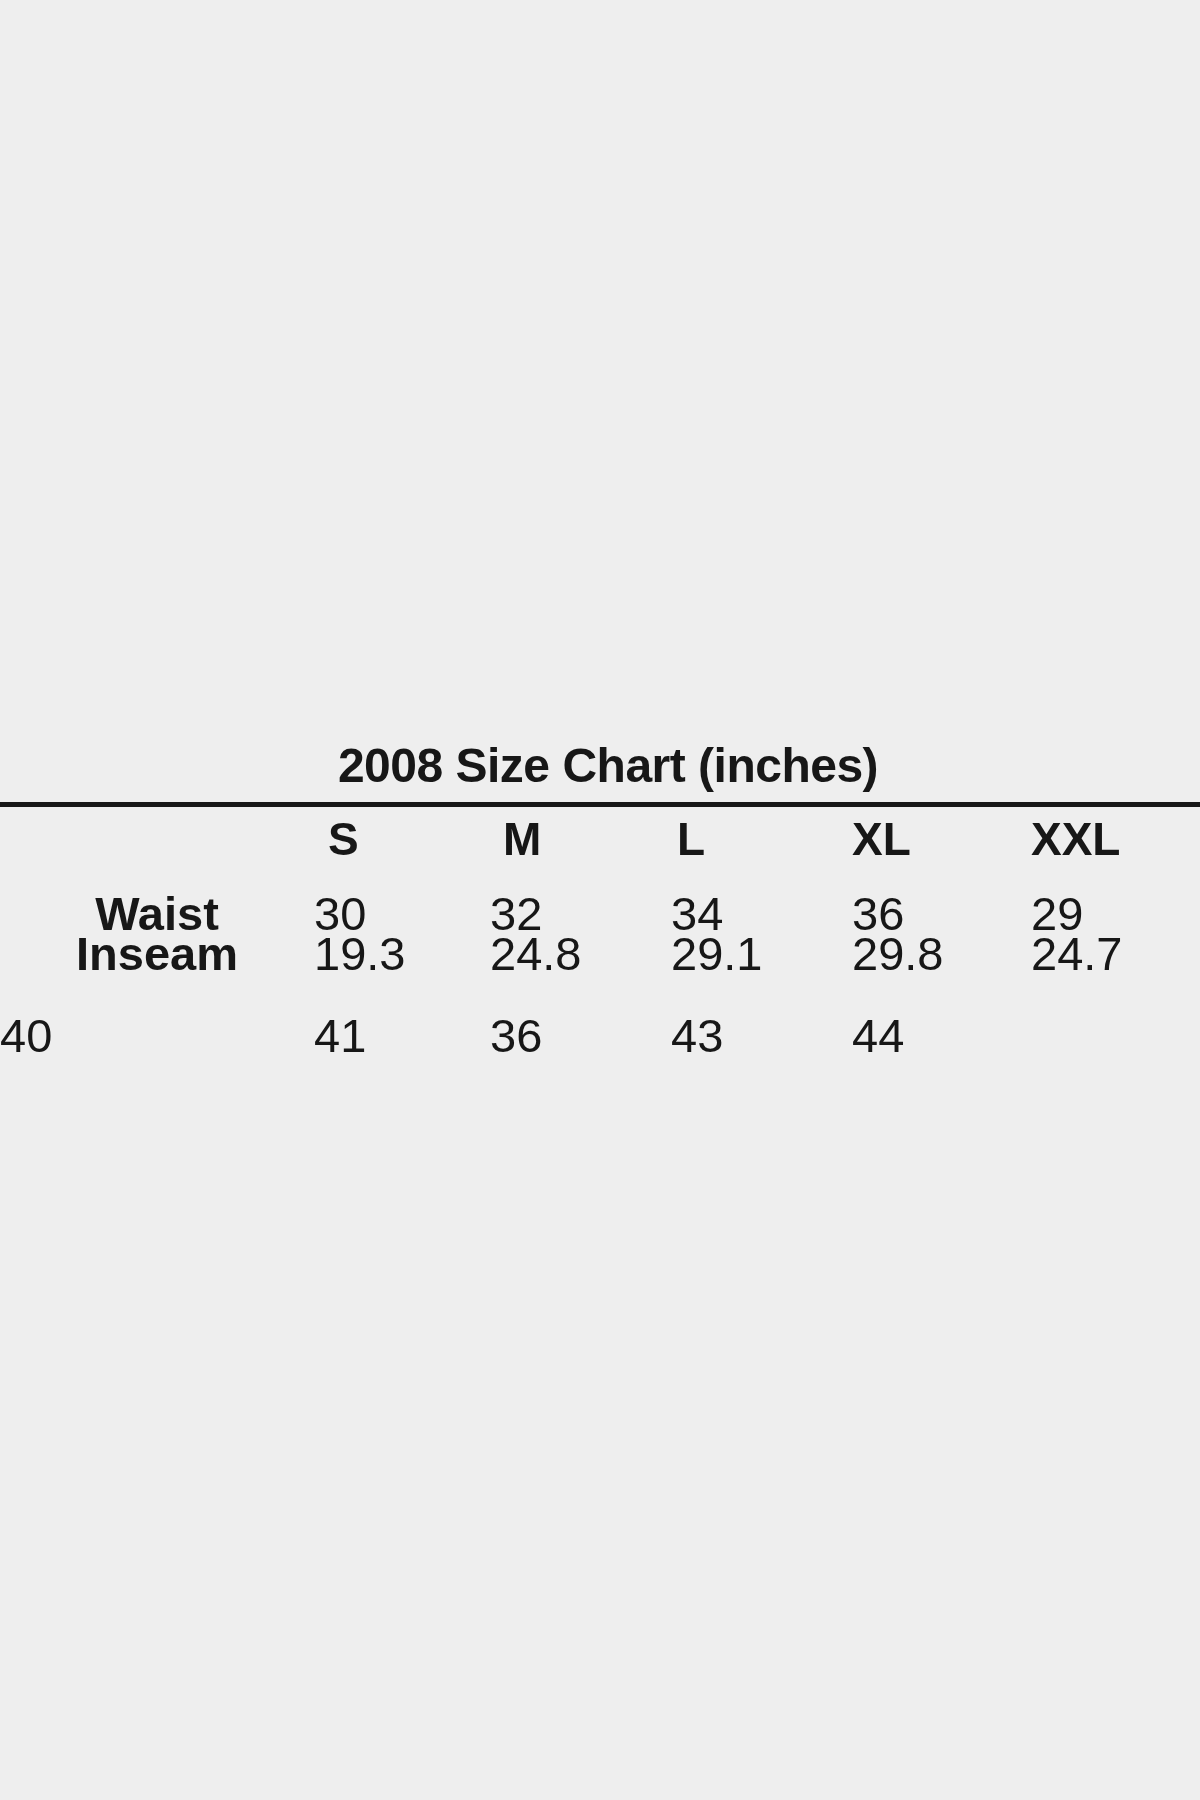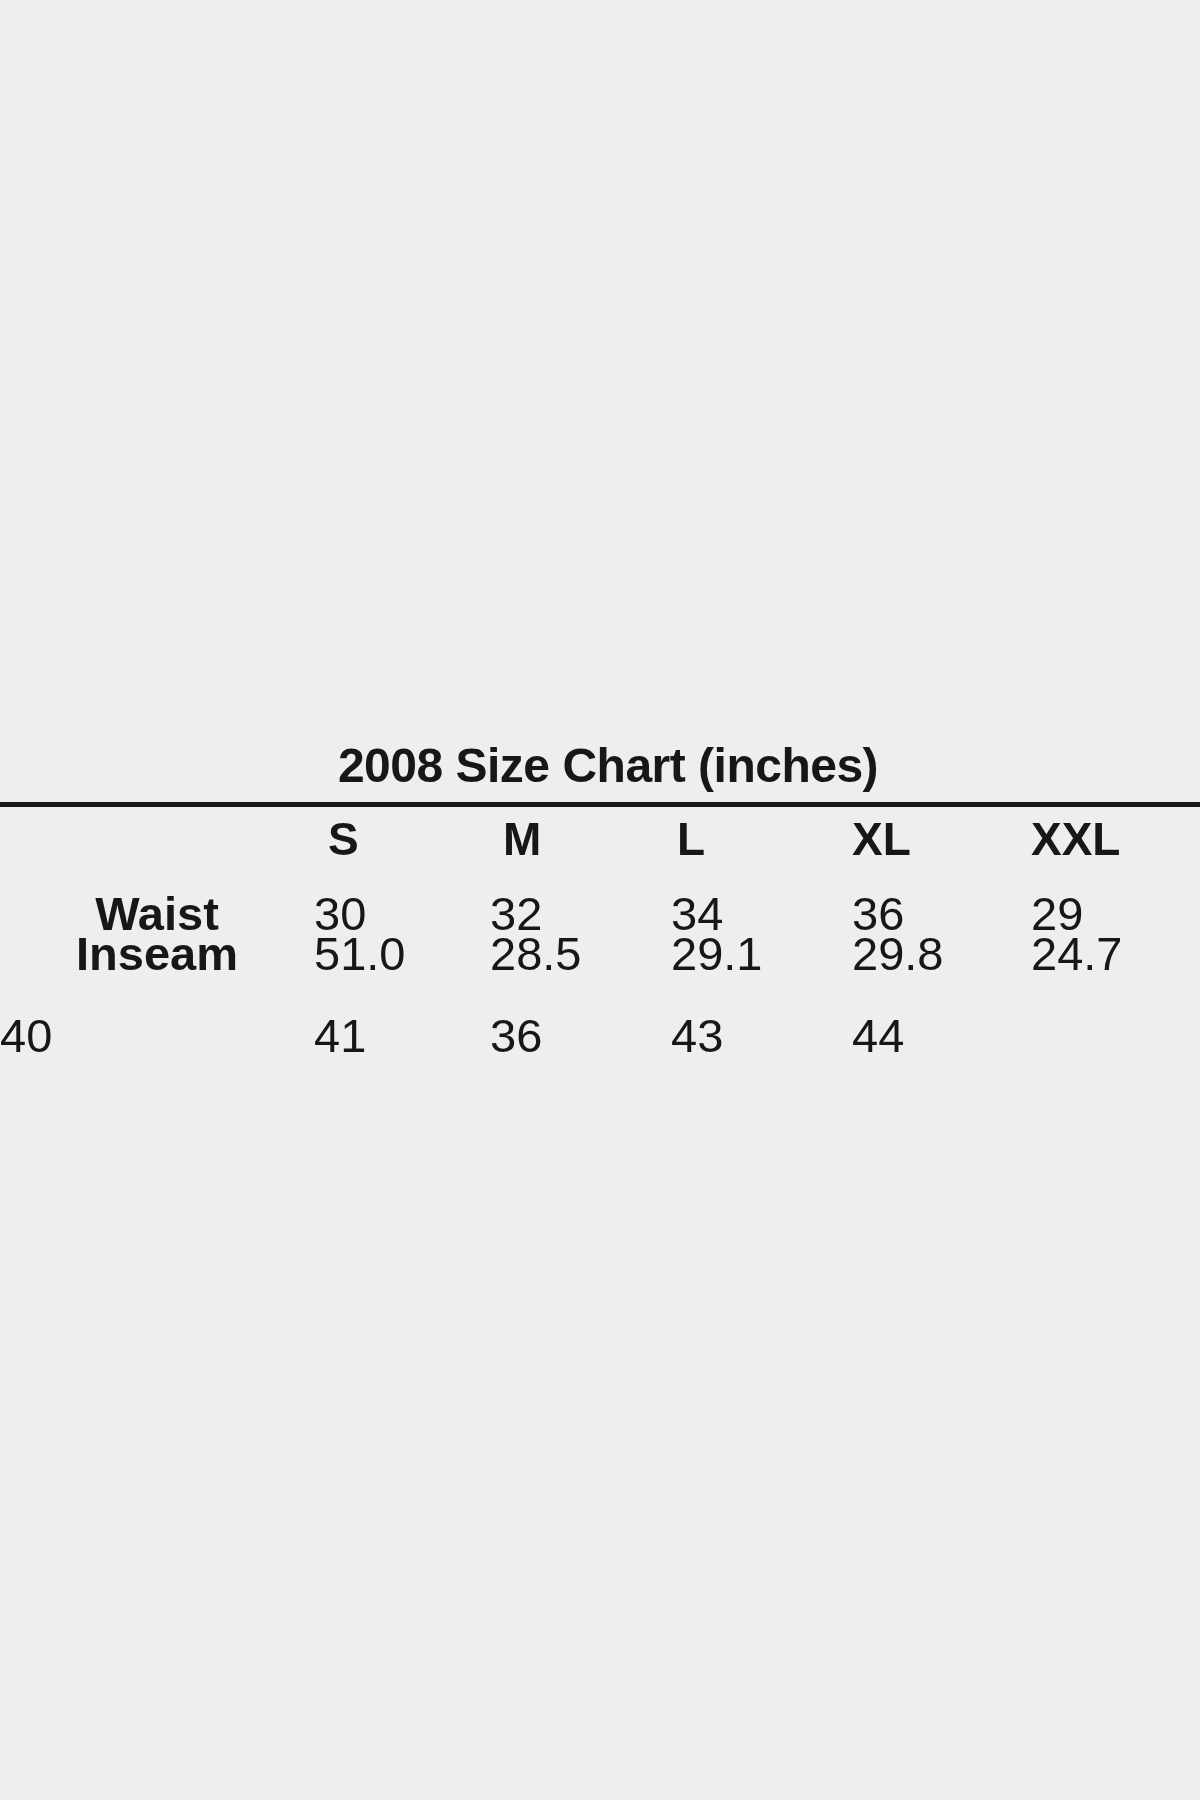--- a/index.html
+++ b/index.html
@@ -80,22 +80,22 @@
     <div class="cell label-cell">Waist</div>
     <div class="cell">30</div>
     <div class="cell">32</div>
     <div class="cell">34</div>
     <div class="cell">36</div>
     <div class="cell">29</div>
   </div>
 
   <div class="t-row row-data row-inseam">
     <div class="cell label-cell">Inseam</div>
-    <div class="cell">51.0</div>
-    <div class="cell">28.5</div>
+    <div class="cell">19.3</div>
+    <div class="cell">24.8</div>
     <div class="cell">29.1</div>
     <div class="cell">29.8</div>
     <div class="cell">24.7</div>
   </div>
 
   <div class="t-row row-data row-length">
     <div class="cell">40</div>
     <div class="cell">41</div>
     <div class="cell">36</div>
     <div class="cell">43</div>

